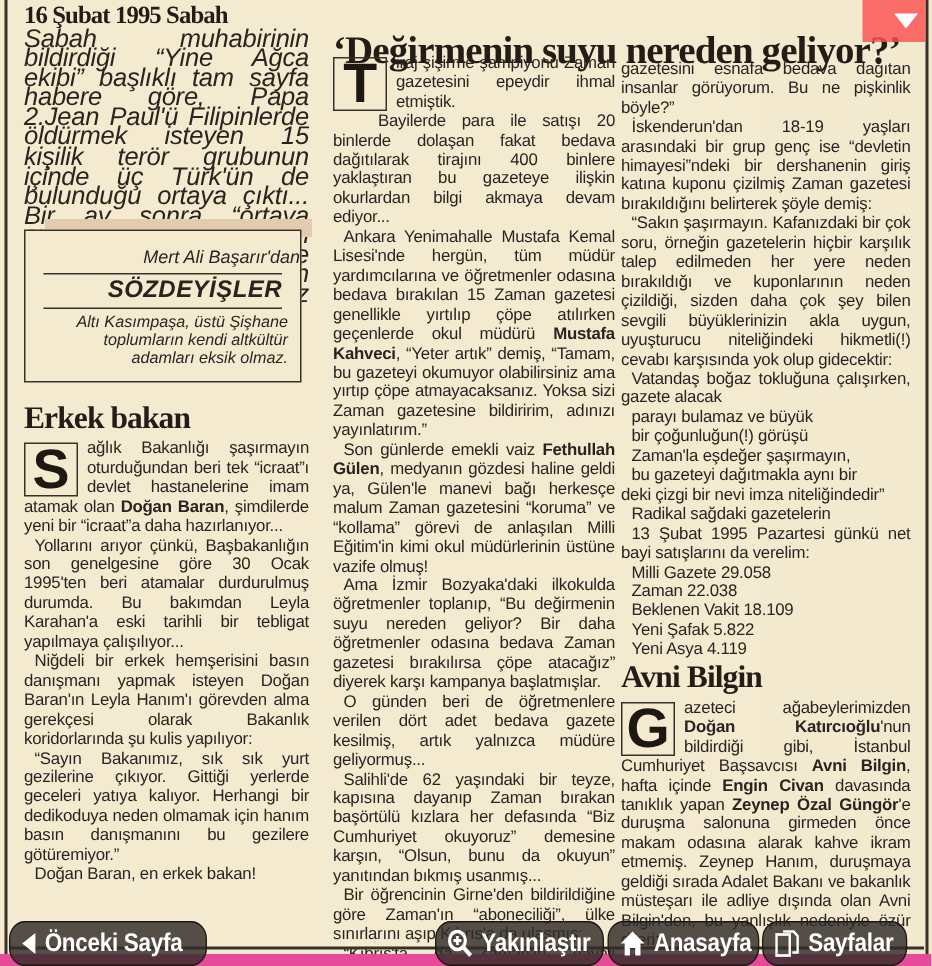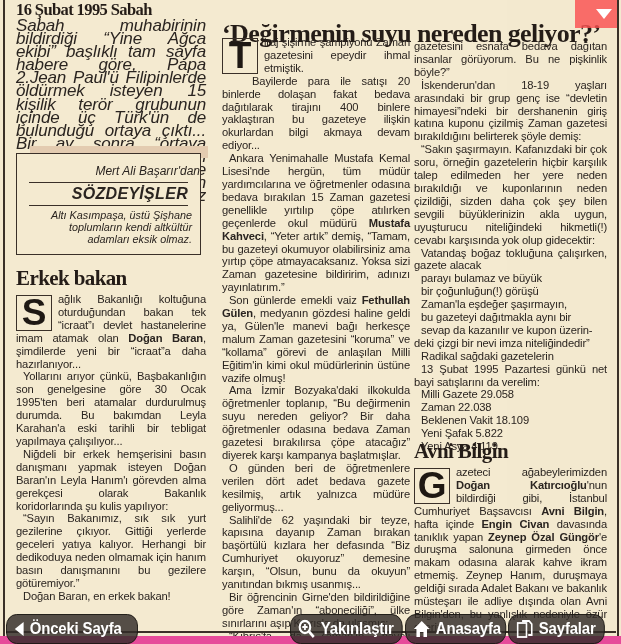--- a/index.html
+++ b/index.html
@@ -79,21 +79,21 @@
 
   <div class="shade"></div>
   <div class="quote-box">
     <div class="qb-author">Mert Ali Başarır'dan</div>
     <div class="qb-title">SÖZDEYİŞLER</div>
     <div class="qb-text">Altı Kasımpaşa, üstü Şişhane toplumların kendi altkültür adamları eksik olmaz.</div>
   </div>
 
   <div id="erkek" class="col">
     <h2 class="section-title headline-serif">Erkek bakan</h2>
-    <p><span class="dropcap">S</span><span>ağlık Bakanlığı koltuğuna oturduğundan bakan tek “icraat”ı devlet hastanelerine imam atamak olan </span><b>Doğan Baran</b><span>, şimdilerde yeni bir “icraat”a daha hazırlanıyor...</span></p>
+    <p><span class="dropcap">S</span><span>ağlık Bakanlığı şaşırmayın oturduğundan beri tek “icraat”ı devlet hastanelerine imam atamak olan </span><b>Doğan Baran</b><span>, şimdilerde yeni bir “icraat”a daha hazırlanıyor...</span></p>
     <p class="ind">Yollarını arıyor çünkü, Başbakanlığın son genelgesine göre 30 Ocak 1995'ten beri atamalar durdurulmuş durumda. Bu bakımdan Leyla Karahan'a eski tarihli bir tebligat yapılmaya çalışılıyor...</p>
     <p class="ind">Niğdeli bir erkek hemşerisini basın danışmanı yapmak isteyen Doğan Baran'ın Leyla Hanım'ı görevden alma gerekçesi olarak Bakanlık koridorlarında şu kulis yapılıyor:</p>
     <p class="ind">“Sayın Bakanımız, sık sık yurt gezilerine çıkıyor. Gittiği yerlerde geceleri yatıya kalıyor. Herhangi bir dedikoduya neden olmamak için hanım basın danışmanını bu gezilere götüremiyor.”</p>
     <p class="ind">Doğan Baran, en erkek bakan!</p>
   </div>
 
   <h1 id="mid-head" class="headline-serif">‘Değirmenin suyu nereden geliyor?’</h1>
 
   <div id="mid-col" class="col">
     <p><span class="dropcap">T</span><span>iraj şişirme şampiyonu Zaman gazetesini epeydir ihmal etmiştik.</span></p>
@@ -110,21 +110,20 @@
 
   <div id="right-col" class="col">
     <p>gazetesini esnafa bedava dağıtan insanlar görüyorum. Bu ne pişkinlik böyle?”</p>
     <p class="ind">İskenderun'dan 18-19 yaşları arasındaki bir grup genç ise “devletin himayesi”ndeki bir dershanenin giriş katına kuponu çizilmiş Zaman gazetesi bırakıldığını belirterek şöyle demiş:</p>
     <p class="ind">“Sakın şaşırmayın. Kafanızdaki bir çok soru, örneğin gazetelerin hiçbir karşılık talep edilmeden her yere neden bırakıldığı ve kuponlarının neden çizildiği, sizden daha çok şey bilen sevgili büyüklerinizin akla uygun, uyuşturucu niteliğindeki hikmetli(!) cevabı karşısında yok olup gidecektir:</p>
     <p class="ind">Vatandaş boğaz tokluğuna çalışırken, gazete alacak</p>
     <p class="plain" style="padding-left:7px">parayı bulamaz ve büyük</p>
     <p class="plain" style="padding-left:7px">bir çoğunluğun(!) görüşü</p>
     <p class="plain" style="padding-left:7px">Zaman'la eşdeğer şaşırmayın,</p>
     <p class="plain" style="padding-left:7px">bu gazeteyi dağıtmakla aynı bir</p>
-    <p class="plain" style="padding-left:7px">sevap da kazanılır ve kupon üzerin-</p>
     <p class="plain">deki çizgi bir nevi imza niteliğindedir”</p>
     <p class="plain" style="padding-left:7px">Radikal sağdaki gazetelerin</p>
     <p class="ind">13 Şubat 1995 Pazartesi günkü net bayi satışlarını da verelim:</p>
     <p class="plain" style="padding-left:7px">Milli Gazete 29.058</p>
     <p class="plain" style="padding-left:7px">Zaman 22.038</p>
     <p class="plain" style="padding-left:7px">Beklenen Vakit 18.109</p>
     <p class="plain" style="padding-left:7px">Yeni Şafak 5.822</p>
     <p class="plain" style="padding-left:7px">Yeni Asya 4.119</p>
   </div>
 

